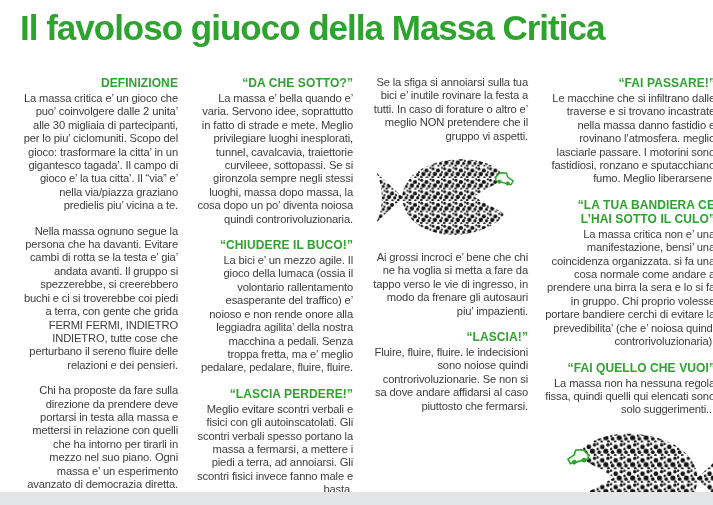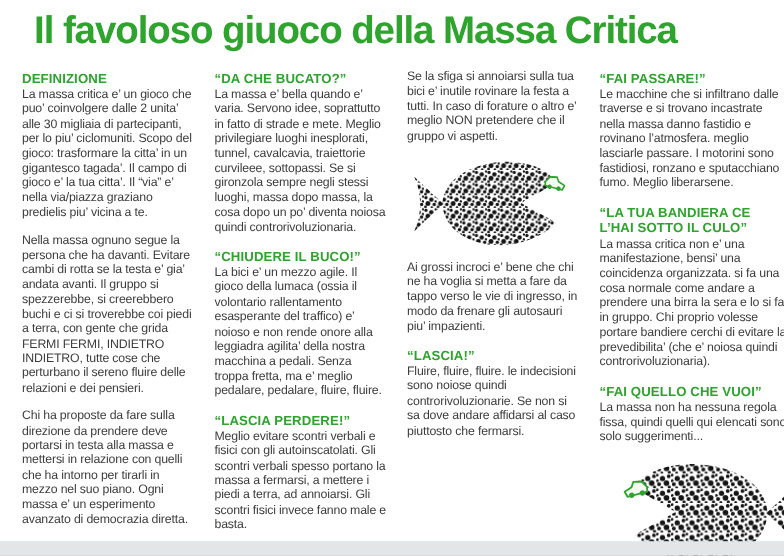--- a/index.html
+++ b/index.html
@@ -12,32 +12,31 @@
     box-sizing:border-box;
   }
   .page-title{
     position:absolute;
     top:8px;left:20px;
     font-size:35px;
     font-weight:bold;
     letter-spacing:-1px;
     color:#2ea32e;
     white-space:nowrap;
-    margin-left:11px;
   }
   .columns{
     position:absolute;
     top:64px;left:20px;
     width:688px;
     display:flex;
     gap:17px;
   }
   .col{width:158px;flex:0 0 158px;}
   .col.last{flex:0 0 170px;width:170px;}
-  .section{margin:0 0 12px 0;}
+  .section{margin:12px 0 12px 0;text-align:right;}
   .section h3{
     margin:0 0 2px 0;
     font-size:12px;
     line-height:14px;
     font-weight:bold;
     color:#2ea32e;
     letter-spacing:0.1px;
   }
   .section p{
     margin:0;
@@ -91,21 +90,21 @@
       <div class="section">
         <p>Nella massa ognuno segue la persona che ha davanti. Evitare cambi di rotta se la testa e’ gia’ andata avanti. Il gruppo si spezzerebbe, si creerebbero buchi e ci si troverebbe coi piedi a terra, con gente che grida FERMI FERMI, INDIETRO INDIETRO, tutte cose che perturbano il sereno fluire delle relazioni e dei pensieri.</p>
       </div>
       <div class="section">
         <p>Chi ha proposte da fare sulla direzione da prendere deve portarsi in testa alla massa e mettersi in relazione con quelli che ha intorno per tirarli in mezzo nel suo piano. Ogni massa e’ un esperimento avanzato di democrazia diretta.</p>
       </div>
     </div>
 
     <div class="col">
       <div class="section">
-        <h3>“DA CHE BUCATO?”</h3>
+        <h3>“DA CHE SOTTO?”</h3>
         <p>La massa e’ bella quando e’ varia. Servono idee, soprattutto in fatto di strade e mete. Meglio privilegiare luoghi inesplorati, tunnel, cavalcavia, traiettorie curvileee, sottopassi. Se si gironzola sempre negli stessi luoghi, massa dopo massa, la cosa dopo un po’ diventa noiosa quindi controrivoluzionaria.</p>
       </div>
       <div class="section">
         <h3>“CHIUDERE IL BUCO!”</h3>
         <p>La bici e’ un mezzo agile. Il gioco della lumaca (ossia il volontario rallentamento esasperante del traffico) e’ noioso e non rende onore alla leggiadra agilita’ della nostra macchina a pedali. Senza troppa fretta, ma e’ meglio pedalare, pedalare, fluire, fluire.</p>
       </div>
       <div class="section">
         <h3>“LASCIA PERDERE!”</h3>
         <p>Meglio evitare scontri verbali e fisici con gli autoinscatolati. Gli scontri verbali spesso portano la massa a fermarsi, a mettere i piedi a terra, ad annoiarsi. Gli scontri fisici invece fanno male e basta.</p>
       </div>

